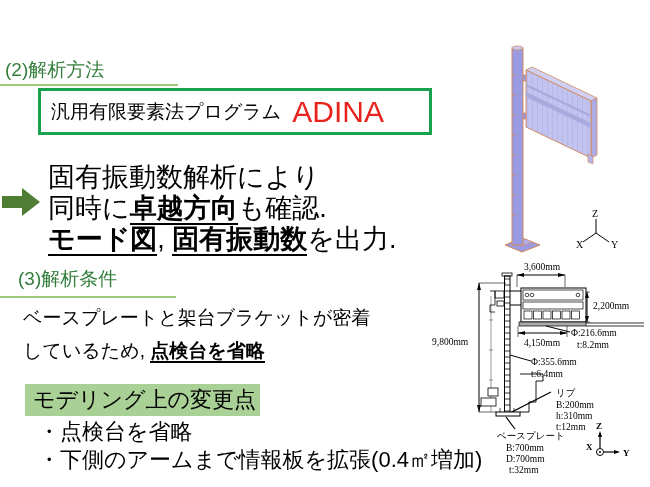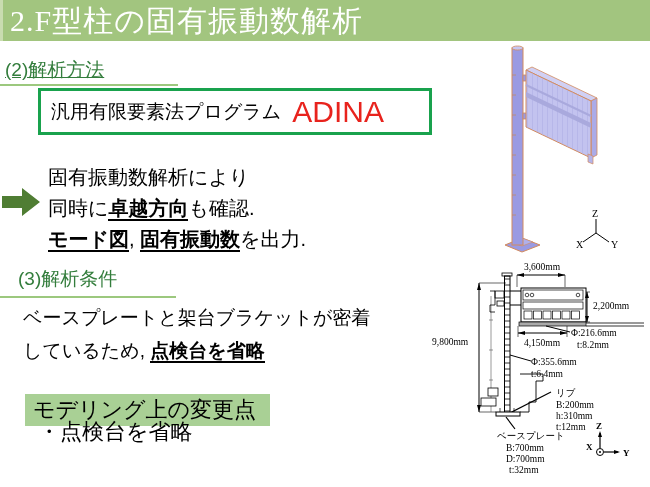--- a/index.html
+++ b/index.html
@@ -8,50 +8,46 @@
     --adina-red:#e8231d; --pole-fill:#9a9ae2; --pole-stroke:#d28a5e; --board-fill:#c3c3ef;
   }
   html,body{margin:0;padding:0;background:#888;}
   .slide{position:relative;width:650px;height:487px;background:#fff;overflow:hidden;
          font-family:"Liberation Sans","DejaVu Sans",sans-serif;color:#000;}
   .header{position:absolute;left:0;top:0;width:650px;height:41px;background:var(--header-green);}
   .header-edge{position:absolute;left:0;top:0;width:3px;height:41px;background:#c9dcb0;}
   .header-title{position:absolute;left:10px;top:0px;font-family:"Liberation Serif","DejaVu Serif",serif;
                 font-size:30px;line-height:41px;color:#fff;letter-spacing:1px;white-space:nowrap;}
   .section-label{position:absolute;color:var(--dark-green);font-size:19px;white-space:nowrap;}
-  .s2{left:5px;top:57px;text-decoration:underline;}
+  .s2{left:5px;top:57px;}
   .s3{left:5px;top:266px;margin-left:13px;}
   .sec-underline{position:absolute;height:2px;background:var(--line-green);}
   .u2{left:0;top:84px;width:178px;}
   .u3{left:0;top:296px;width:176px;}
   .adina-box{position:absolute;left:38px;top:88px;width:378px;height:41px;border:3px solid var(--box-green);
              background:#fff;display:flex;align-items:center;padding-left:10px;white-space:nowrap;}
   .adina-prefix{font-size:19px;}
   .adina-name{font-size:30px;color:var(--adina-red);margin-left:11px;line-height:1;}
-  .method{position:absolute;left:48px;top:162px;font-size:20px;line-height:31px;white-space:nowrap;}
+  .method{position:absolute;left:48px;top:162px;font-size:27px;line-height:31px;white-space:nowrap;}
   .condition{position:absolute;left:23px;top:301px;font-size:19px;line-height:33px;white-space:nowrap;}
   .ub{font-weight:bold;border-bottom:2px solid #000;}
   .arrow-wrap{position:absolute;left:2px;top:186px;width:38px;height:32px;}
   .changes-heading{position:absolute;left:25px;top:384px;background:var(--light-green);
-                   font-size:22px;line-height:31px;padding:0 14px 1px 8px;white-space:nowrap;margin-top:10px;}
+                   font-size:22px;line-height:31px;padding:0 4px 1px 8px;white-space:nowrap;}
   .changes-list{position:absolute;left:38px;top:418px;font-size:22px;line-height:28px;white-space:nowrap;}
   .model3d{position:absolute;left:495px;top:45px;}
   .drawing{position:absolute;left:430px;top:260px;}
   svg text{font-family:"Liberation Serif","DejaVu Serif",serif;}
   svg text.jp{font-family:"Liberation Sans","DejaVu Sans",sans-serif;}
 </style>
 </head>
 <body>
 
 <div class="slide">
 
-  <div class="header">
-    <div class="header-edge"></div>
-    <div class="header-title">2.F型柱の固有振動数解析</div>
-  </div>
 
   <div class="section-label s2">(2)解析方法</div>
   <div class="sec-underline u2"></div>
 
   <div class="adina-box">
     <span class="adina-prefix">汎用有限要素法プログラム</span>
     <span class="adina-name">ADINA</span>
   </div>
 
   <div class="arrow-wrap">
@@ -70,20 +66,21 @@
   <div class="sec-underline u3"></div>
 
   <div class="condition">
     <div><span>ベースプレートと架台ブラケットが密着</span></div>
     <div><span>しているため, </span><span class="ub">点検台を省略</span></div>
   </div>
 
   <div class="changes-heading">モデリング上の変更点</div>
   <div class="changes-list">
     <div>・点検台を省略</div>
+    <div>・下側のアームまで情報板を拡張(0.4㎡増加)</div>
   </div>
 
   <svg class="model3d" width="155" height="212" viewBox="0 0 155 212">
     <defs>
       <pattern id="boardStripes" width="5" height="8" patternUnits="userSpaceOnUse">
         <path d="M2.5,0 V8" stroke="#aeaee4" stroke-width="1"></path>
       </pattern>
     </defs>
 
     <g>

